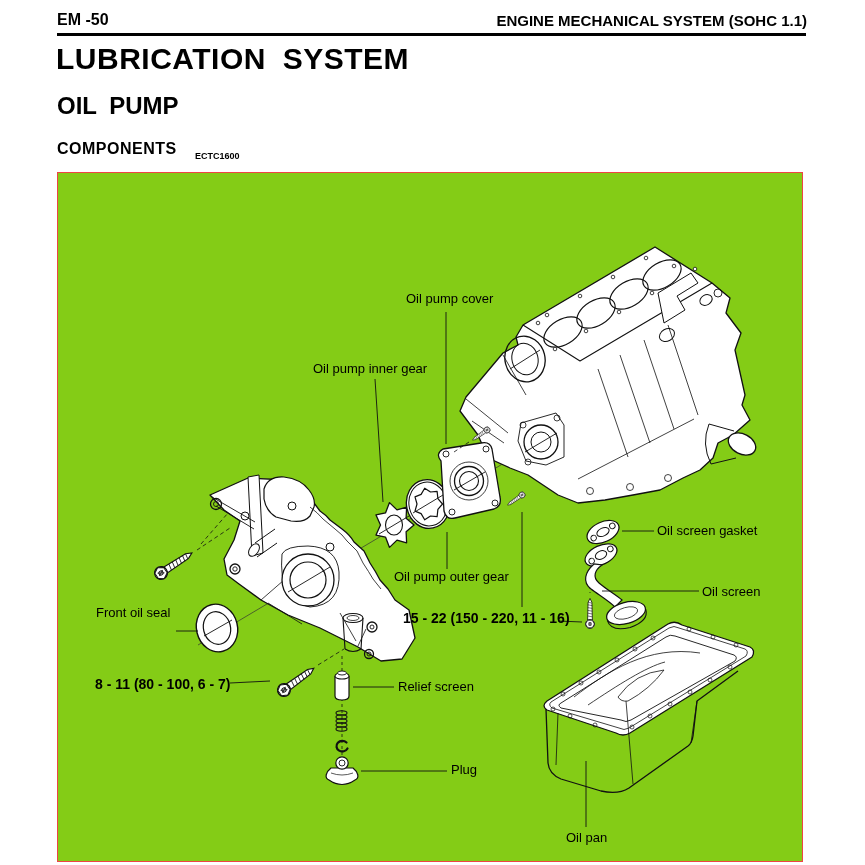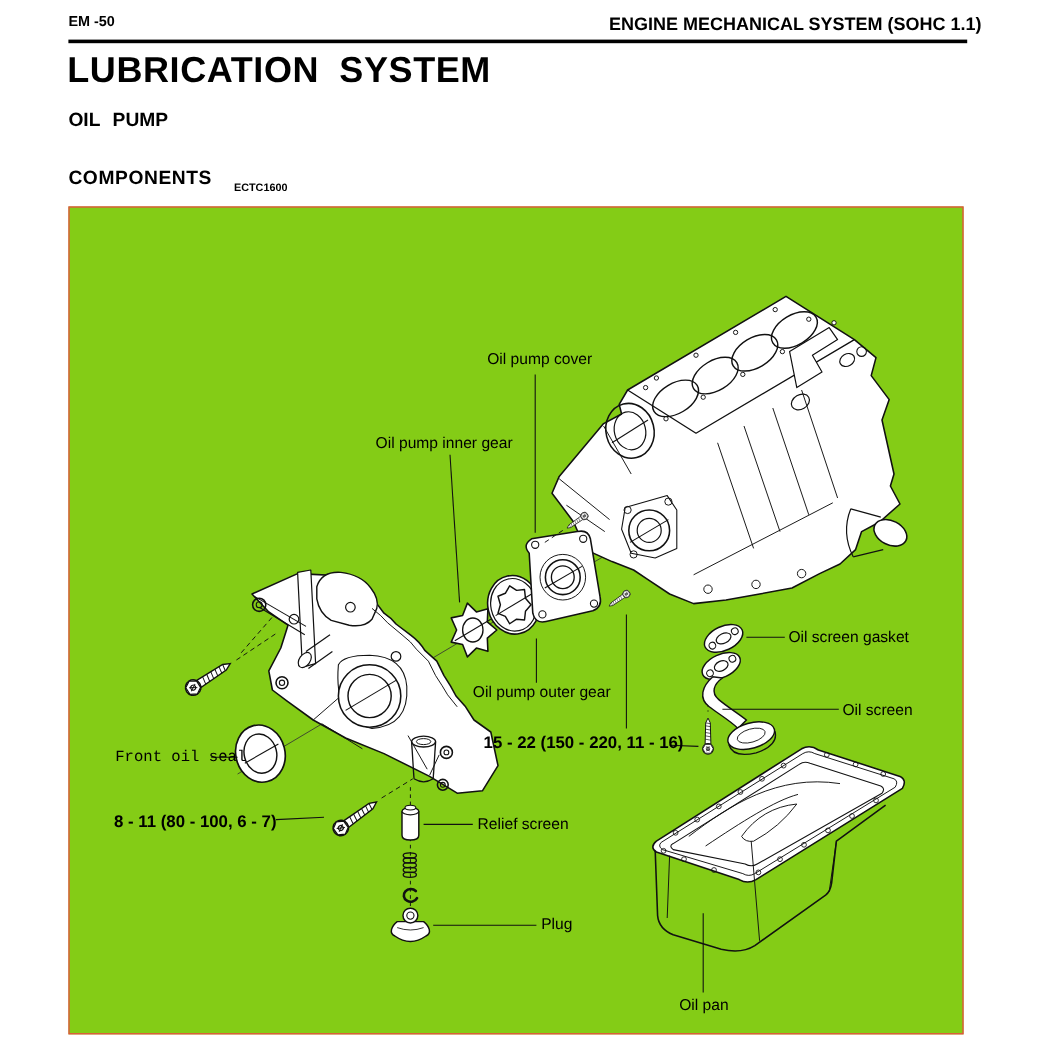--- a/index.html
+++ b/index.html
@@ -1,24 +1,24 @@
 <!DOCTYPE html>
 <html><head>
 <meta charset="utf-8">
 <style>
   html,body { margin:0; padding:0; background:#ffffff; }
   body {
     width:865px; height:865px; position:relative; overflow:hidden;
     font-family:"Liberation Sans", sans-serif; color:#000;
   }
-  .hdr-left  { position:absolute; left:57px; top:11px; font-size:12px; font-weight:bold; }
-  .hdr-right { position:absolute; right:47px; top:12px; font-size:15px; font-weight:bold; }
+  .hdr-left  { position:absolute; left:57px; top:11px; font-size:16px; font-weight:bold; }
+  .hdr-right { position:absolute; right:58px; top:12px; font-size:15px; font-weight:bold; }
   .hdr-rule  { position:absolute; left:57px; top:33px; width:749px; height:3px; background:#000; }
   .title-main{ position:absolute; left:56px; top:42px; font-size:30px; font-weight:bold; letter-spacing:.5px; word-spacing:8px; }
-  .title-sub { position:absolute; left:57px; top:92px; font-size:16px; font-weight:bold; word-spacing:6px; }
+  .title-sub { position:absolute; left:57px; top:92px; font-size:24px; font-weight:bold; word-spacing:6px; }
   .sec-title { position:absolute; left:57px; top:140px; font-size:16px; font-weight:bold; letter-spacing:.5px; }
   .sec-code  { position:absolute; left:195px; top:151px; font-size:9px; font-weight:bold; }
   .diagram-box {
     position:absolute; left:57px; top:172px; width:744px; height:688px;
     border:1px solid #ef4444; background:#84cc16;
   }
   .diagram-box svg { position:absolute; left:0; top:0; }
   .dlabel { position:absolute; font-size:13px; white-space:nowrap; line-height:1.1; }
   .dlabel.bold { font-weight:bold; font-size:14px; }
 </style>
@@ -303,19 +303,19 @@
     </g>
   </svg>
 
   <div id="labels-layer">
       <div class="dlabel" style="left: 348px; top: 119px;">Oil pump cover</div>
       <div class="dlabel" style="left: 255px; top: 189px;">Oil pump inner gear</div>
       <div class="dlabel" style="left: 336px; top: 397px;">Oil pump outer gear</div>
       <div class="dlabel bold" style="left: 345px; top: 438px; text-align: center;">15 - 22 (150 - 220, 11 - 16)</div>
       <div class="dlabel" style="left: 599px; top: 351px;">Oil screen gasket</div>
       <div class="dlabel" style="left: 644px; top: 412px; text-align: right;">Oil screen</div>
-      <div class="dlabel" style="left: 38px; top: 451px; font-family: Liberation Mono, monospace;">Front oil seal</div>
+      <div class="dlabel" style="left: 38px; top: 433px;">Front oil seal</div>
       <div class="dlabel bold" style="left: 37px; top: 504px;">8 - 11 (80 - 100, 6 - 7)</div>
       <div class="dlabel" style="left: 340px; top: 507px;">Relief screen</div>
       <div class="dlabel" style="left: 393px; top: 590px;">Plug</div>
       <div class="dlabel" style="left: 508px; top: 658px;">Oil pan</div>
     </div>
 </div>
 
 </body></html>

